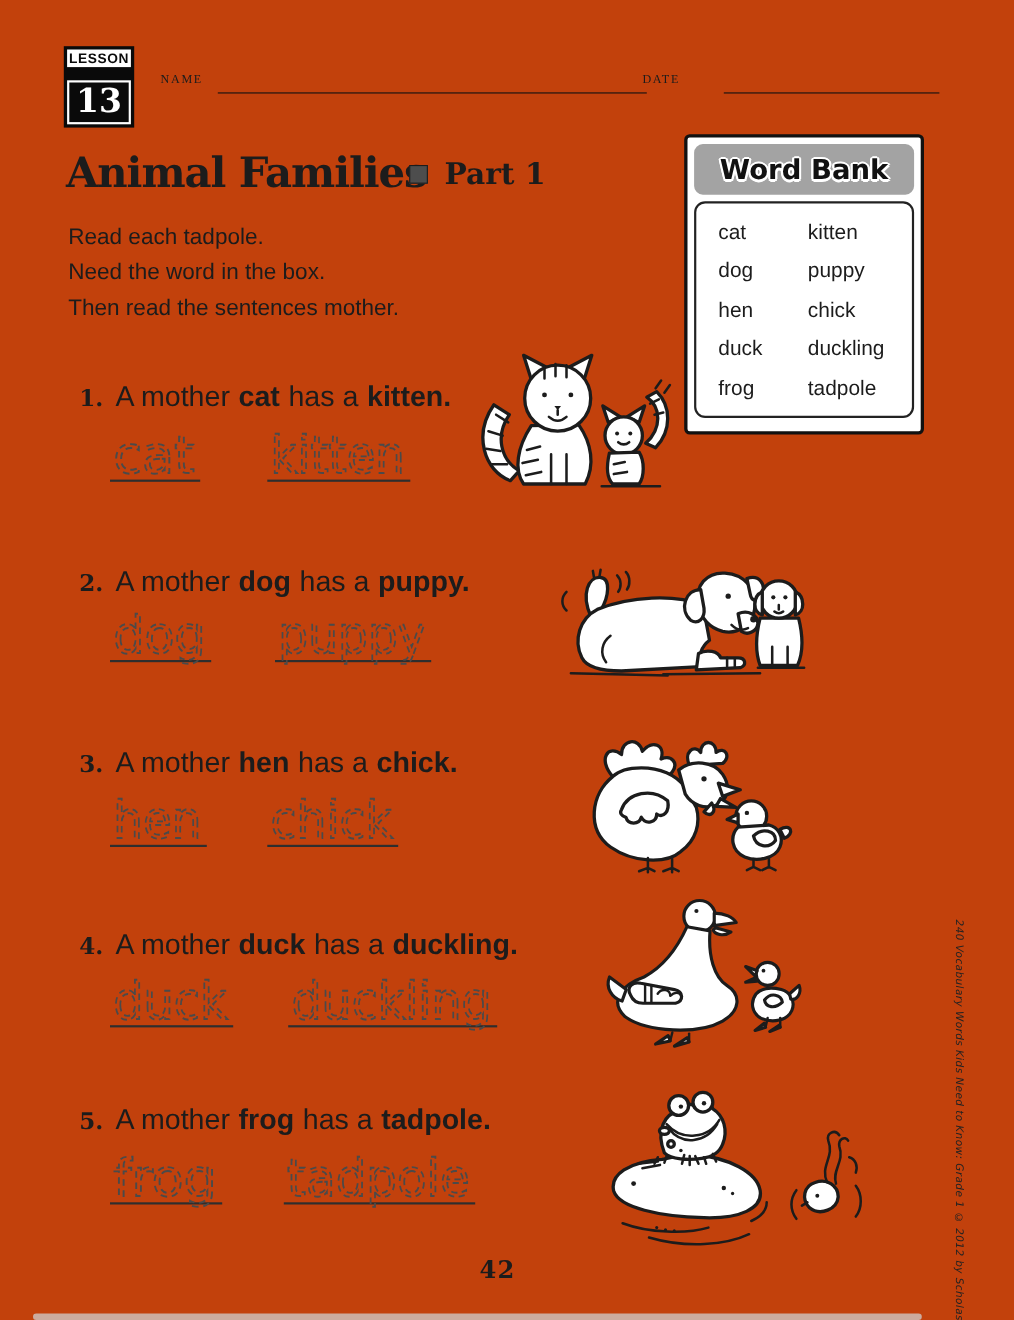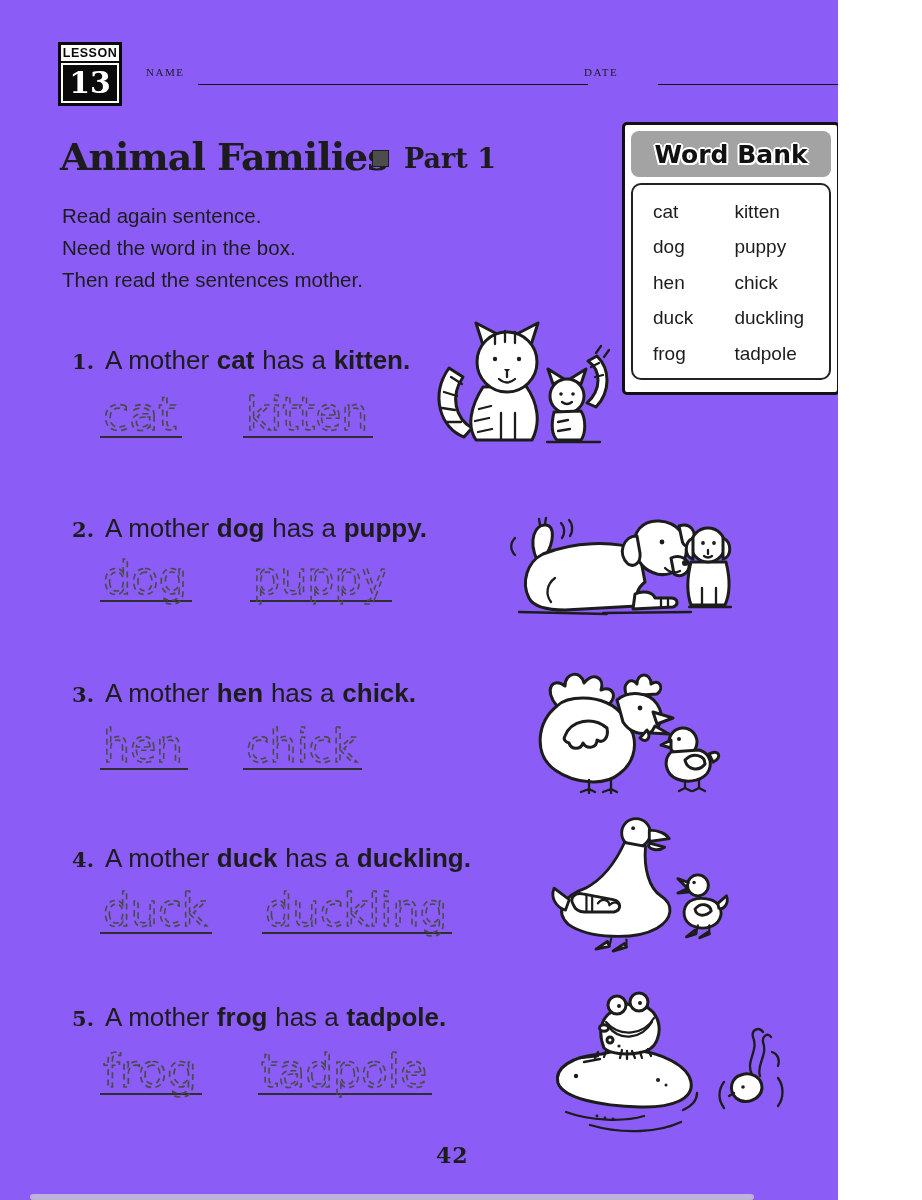--- a/index.html
+++ b/index.html
@@ -1,22 +1,22 @@
 <!DOCTYPE html>
 <html><head>
 <meta charset="utf-8">
 <style>
   html,body{margin:0;padding:0;background:#fff;}
-  .page{position:relative;width:838px;height:1200px;background:#8b5cf6;overflow:hidden;
+  .page{position:relative;width:922px;height:1200px;background:#c2410c;overflow:hidden;
         font-family:"Liberation Sans",sans-serif;color:#1c1c1c;}
 
   
   .badge{position:absolute;left:58px;top:42px;width:64px;background:#0a0a0a;padding:3px;box-sizing:border-box;}
   .badge-top{background:#fff;color:#0a0a0a;font-weight:700;font-size:12.5px;letter-spacing:.5px;text-align:center;padding:1px 0;}
-  .badge-num{margin-top:2px;border:2px solid #fff;color:#fff;font-family:"DejaVu Serif",serif;
+  .badge-num{margin-top:12px;border:2px solid #fff;color:#fff;font-family:"DejaVu Serif",serif;
              font-weight:700;font-size:30px;text-align:center;line-height:36px;}
 
   
   .hdr-label{position:absolute;top:66px;font-family:"Liberation Serif",serif;font-size:11px;letter-spacing:1.5px;}
   .fill-line{position:absolute;top:50px;height:34px;border-bottom:1.6px solid #111;}
 
   
   .title{position:absolute;left:60px;top:134px;font-family:"DejaVu Serif",serif;font-weight:700;
          font-size:38px;letter-spacing:-1px;}
   .title-square{position:absolute;left:372px;top:150px;width:15px;height:15px;background:#4d4d4d;border:1.5px solid #1c1c1c;}
@@ -76,21 +76,21 @@
   <span class="hdr-label" style="left:146px">NAME</span>
   <div class="fill-line" style="left:198px;width:390px"></div>
   <span class="hdr-label" style="left:584px">DATE</span>
   <div class="fill-line" style="left:658px;width:196px"></div>
 
   <div class="title">Animal Families</div>
   <div class="title-square"></div>
   <div class="part">Part 1</div>
 
   <div class="instructions">
-    <div>Read again sentence.</div>
+    <div>Read each tadpole.</div>
     <div>Need the word in the box.</div>
     <div>Then read the sentences mother.</div>
   </div>
 
   <div class="wordbank">
     <div class="wb-head">
       <span>Word Bank</span>
     </div>
     <div class="wb-body">
       <div class="wb-col">

